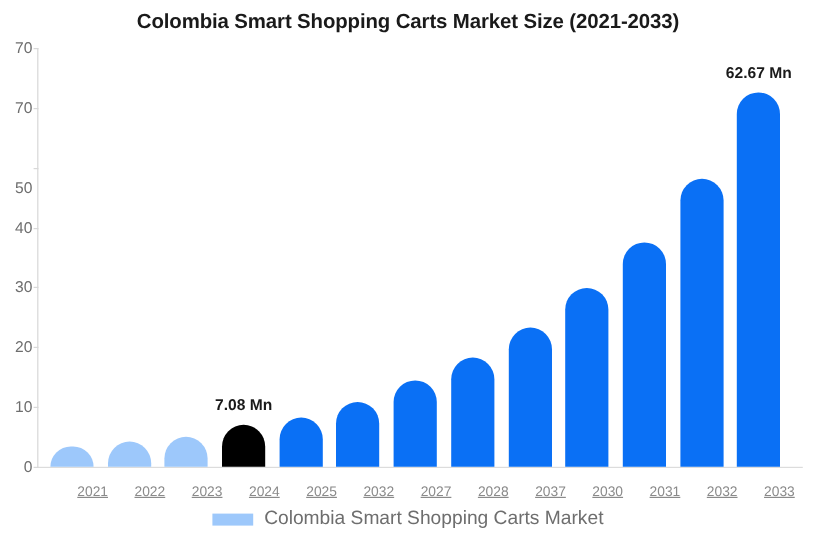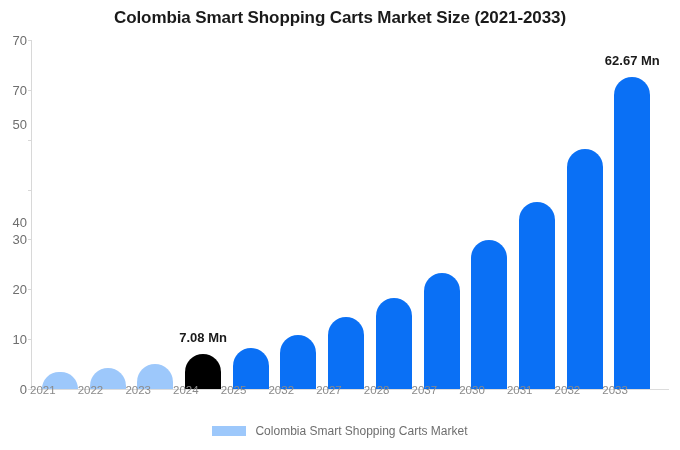--- a/index.html
+++ b/index.html
@@ -94,61 +94,62 @@
     position: absolute;
     left: 50%;
     transform: translateX(-50%);
     white-space: nowrap;
     font-size: 13px;
     font-weight: bold;
     color: #1a1a1a;
   }
   .x-tick-label {
     position: absolute;
-    top: 384px;
+    top: 404px;
     width: 60px;
-    text-align: left;
+    text-align: right;
     font-size: 11.5px;
     color: #8a8a8a;
+    text-decoration: underline;
   }
   
   #legend {
     position: absolute;
     left: 0;
     top: 424px;
     width: 680px;
     display: flex;
     align-items: center;
     justify-content: center;
     gap: 9px;
   }
   #legend-swatch {
     width: 34px;
     height: 10px;
     background: #9dc8fb;
   }
   #legend-label {
-    font-size: 12px;
+    font-size: 16px;
     color: #6e6e6e;
   }
 </style>
 </head>
 <body>
 
 <div id="chart-root">
 
   <div id="chart-title">Colombia Smart Shopping Carts Market Size (2021-2033)</div>
 
   <div id="y-axis-labels">
       <div class="y-tick-label" style="top: 389px;">0</div>
       <div class="y-tick-label" style="top: 339.143px;">10</div>
       <div class="y-tick-label" style="top: 289.286px;">20</div>
       <div class="y-tick-label" style="top: 239.429px;">30</div>
-      <div class="y-tick-label" style="top: 189.571px; margin-top: 32px;">40</div>
-      <div class="y-tick-label" style="top: 124px; margin-left: 40px;">50</div>
+      <div class="y-tick-label" style="top: 189.571px;">40</div>
+      <div class="y-tick-label" style="top: 156px; margin-left: 40px;">50</div>
       <div class="y-tick-label" style="top: 89.8571px;">70</div>
       <div class="y-tick-label" style="top: 40px;">70</div>
     </div>
   <div id="y-axis-line"></div>
   <div id="x-axis-line"></div>
 
   <div id="plot-area">
       <div class="bar-slot" style="left: 11px; height: 349px;">
         <div class="bar" style="height: 16.9514px; background: rgb(157, 200, 251);"></div>
       </div>

